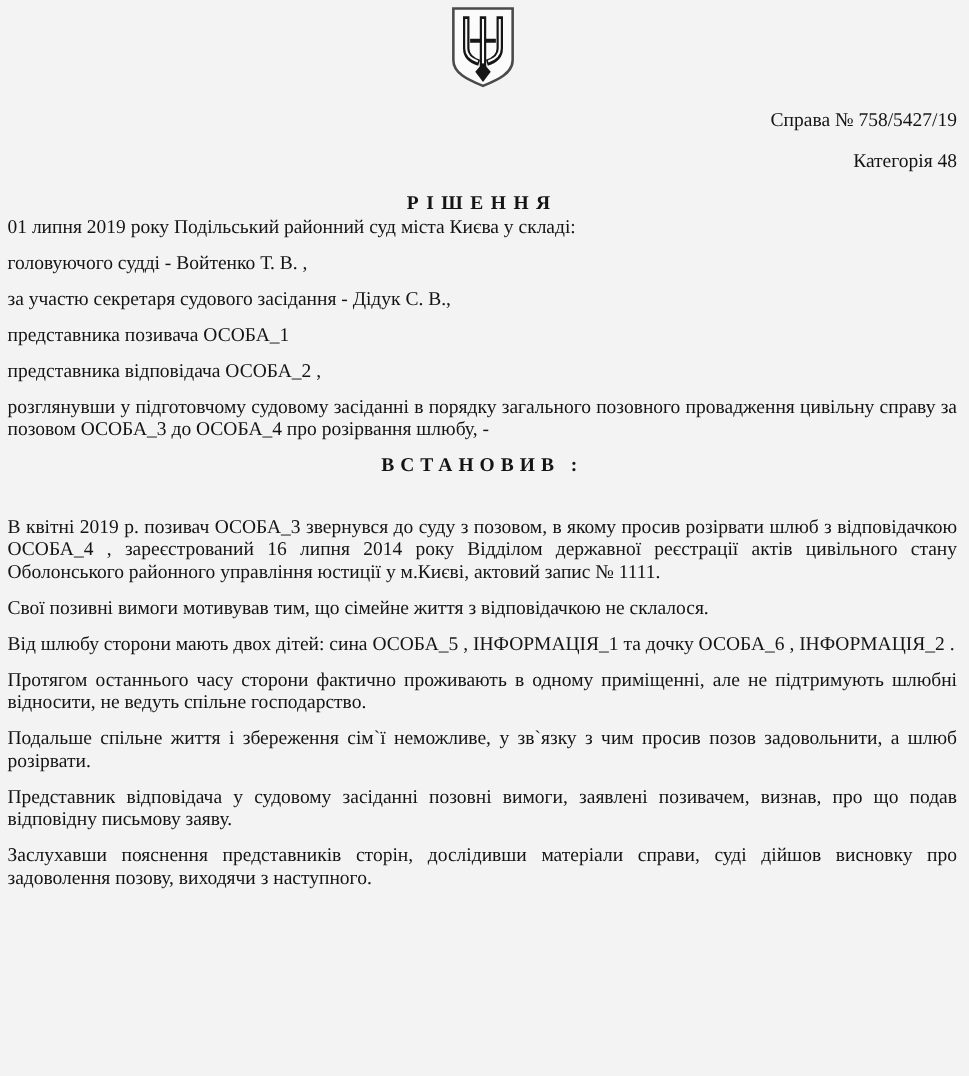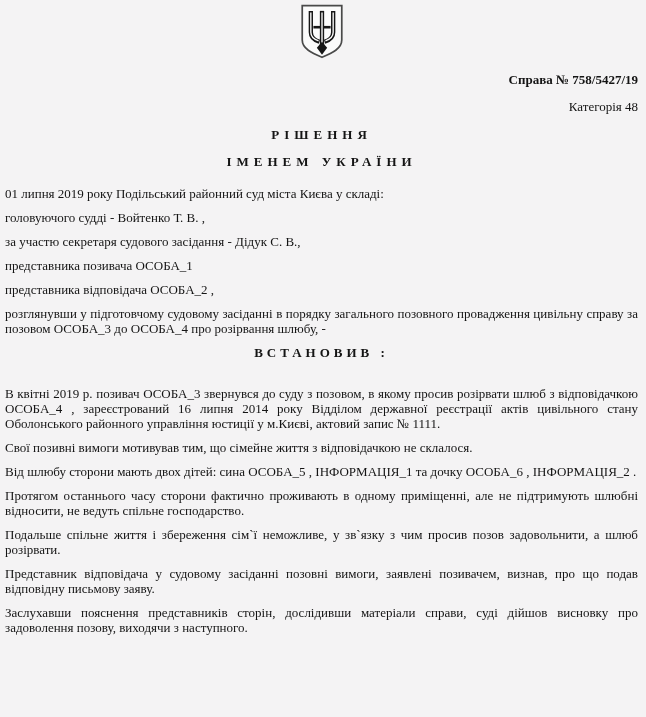--- a/index.html
+++ b/index.html
@@ -6,21 +6,21 @@
   body {
     width:646px; height:717px;
     background:#f4f3f4;
     color:#141414;
     font-family:"Liberation Serif","DejaVu Serif",serif;
     overflow:hidden;
   }
   .doc { padding:4px 8px 0 5px; }
   .coat { text-align:center; margin:0; height:56px; }
   .meta { text-align:right; font-size:13px; margin-top:12px; }
-  .meta-case { margin-bottom:11px;font-weight:bold; }
+  .meta-case { margin-bottom:11px; }
   .meta-cat  { margin-bottom:6px; }
   .heading {
     text-align:center;
     font-weight:bold;
     font-size:13px;
     letter-spacing:5px;
     margin-top:12px;
   }
   .heading.sub { margin-top:11px; margin-bottom:16px; }
   .bodytext p {
@@ -59,21 +59,20 @@
       <path d="M30 44 L36 51 L30 59 L24 51 Z" fill="#161616"></path>
     </svg>
   </div>
 
   <div class="meta">
     <div class="meta-case">Справа № 758/5427/19</div>
     <div class="meta-cat">Категорія 48</div>
   </div>
 
   <div class="heading">РІШЕННЯ</div>
-  <div class="heading sub">ІМЕНЕМ УКРАЇНИ</div>
 
   <div class="bodytext">
     <p>01 липня 2019 року Подільський районний суд міста Києва у складі:</p>
     <p>головуючого судді - Войтенко Т. В. ,</p>
     <p>за участю секретаря судового засідання - Дідук  С. В.,</p>
     <p>представника позивача ОСОБА_1</p>
     <p>представника відповідача ОСОБА_2 ,</p>
     <p>розглянувши у підготовчому судовому  засіданні в порядку загального позовного провадження цивільну справу за позовом ОСОБА_3 до ОСОБА_4 про розірвання шлюбу, -</p>
 
     <div class="section-heading">ВСТАНОВИВ :</div>

